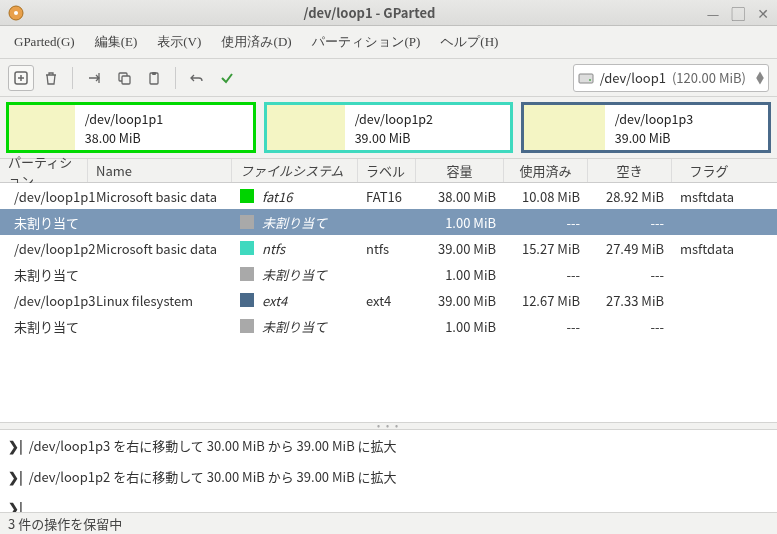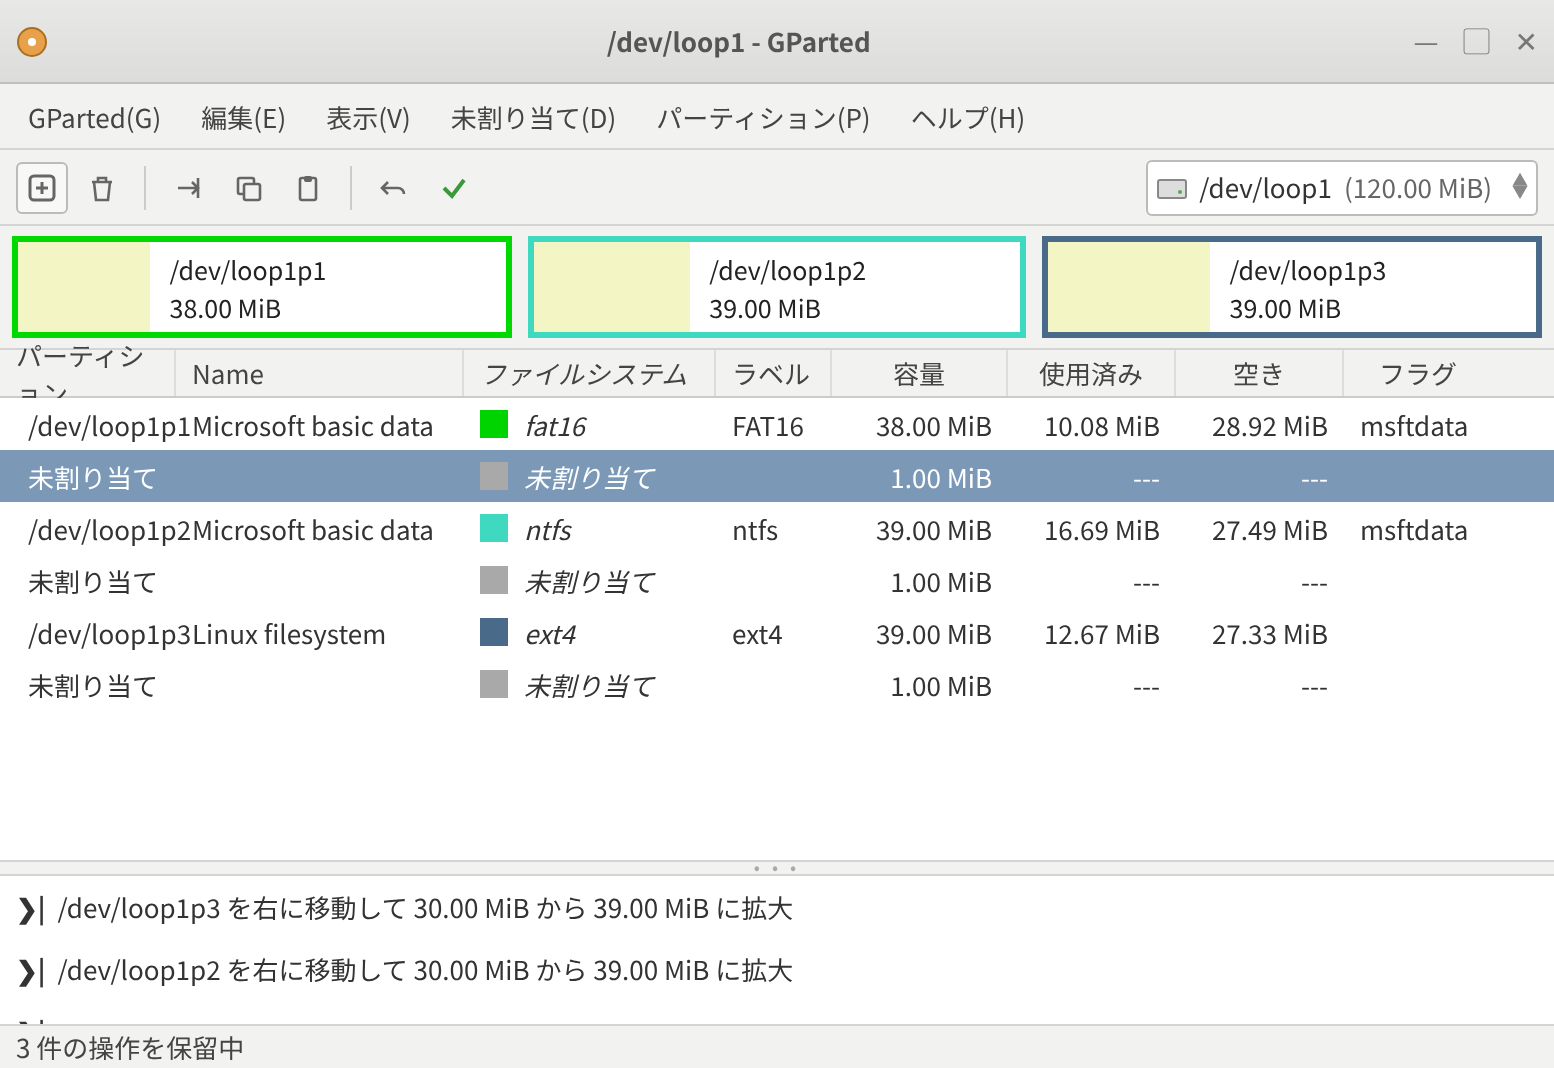--- a/index.html
+++ b/index.html
@@ -1,22 +1,22 @@
 <!DOCTYPE html>
 <html><head>
 <meta charset="utf-8">
 <style>
 * { box-sizing: border-box; margin: 0; padding: 0; }
 body { font-family: "Noto Sans CJK JP", "Hiragino Kaku Gothic ProN", sans-serif; font-size: 13px; color: #333; background: #f5f5f4; width: 777px; height: 534px; overflow: hidden; display: flex; flex-direction: column; }
-.titlebar { height: 42px; background: linear-gradient(#e8e8e6,#dcdcda); border-bottom: 1px solid #c0c0be; display: flex; align-items: center; padding: 0 8px; justify-content: center; }
+.titlebar { height: 26px; background: linear-gradient(#e8e8e6,#dcdcda); border-bottom: 1px solid #c0c0be; display: flex; align-items: center; padding: 0 8px; justify-content: center; }
 .titlebar .app-icon { width: 16px; height: 16px; margin-right: 8px; }
 .titlebar .title { flex: 1; text-align: center; font-weight: bold; color: #555; }
 .titlebar .win-btns { display: flex; gap: 12px; color: #777; }
 .titlebar .win-btns span { cursor: pointer; font-size: 14px; line-height: 1; }
-.menubar { height: 25px; background: #f2f2f0; border-bottom: 1px solid #d4d4d2; display: flex; align-items: center; padding: 16px 6px; gap: 4px; }
+.menubar { height: 25px; background: #f2f2f0; border-bottom: 1px solid #d4d4d2; display: flex; align-items: center; padding: 16px 6px; gap: 4px; font-family: Liberation Serif, serif; }
 .menubar .menu-item { padding: 3px 8px; cursor: pointer; color: #444; }
 .toolbar { height: 38px; background: #f2f2f0; border-bottom: 1px solid #d4d4d2; display: flex; align-items: center; padding: 0 8px; gap: 4px; }
 .tool-btn { width: 26px; height: 26px; display: flex; align-items: center; justify-content: center; border: 1px solid transparent; border-radius: 3px; cursor: pointer; color: #555; }
 .tool-btn.framed { border: 1px solid #bbb; background: #f8f8f6; }
 .tool-sep { width: 1px; height: 22px; background: #ccc; margin: 0 4px; }
 .device-select { margin-left: auto; border: 1px solid #bbb; background: #fff; height: 28px; display: flex; align-items: center; padding: 0 4px; gap: 6px; border-radius: 3px; cursor: pointer; }
 .device-select .disk-icon { width: 16px; height: 16px; }
 .device-select .size { color: #666; }
 .device-select .chev { display: flex; flex-direction: column; font-size: 8px; color: #888; line-height: 6px; margin-left: 4px; }
 .diskmap { height: 62px; background: #f2f2f0; padding: 5px 6px; display: flex; gap: 8px; border-bottom: 1px solid #d4d4d2; }
@@ -64,21 +64,21 @@
     <span>—</span>
     <span>▢</span>
     <span>✕</span>
   </div>
 </div>
 
 <div class="menubar">
   <div class="menu-item">GParted(G)</div>
   <div class="menu-item">編集(E)</div>
   <div class="menu-item">表示(V)</div>
-  <div class="menu-item">未割り当て(D)</div>
+  <div class="menu-item">使用済み(D)</div>
   <div class="menu-item">パーティション(P)</div>
   <div class="menu-item">ヘルプ(H)</div>
 </div>
 
 <div class="toolbar">
   <div class="tool-btn framed">
     <svg width="16" height="16">
         <rect x="2" y="2" width="12" height="12" rx="2" fill="none" stroke="#666" stroke-width="1.5"></rect>
         <line x1="8" y1="5" x2="8" y2="11" stroke="#666" stroke-width="1.5"></line>
         <line x1="5" y1="8" x2="11" y2="8" stroke="#666" stroke-width="1.5"></line>
@@ -199,21 +199,21 @@
     </div>
     <div class="row">
       <div class="cell c-part" style="padding-left:14px;">/dev/loop1p2</div>
       <div class="cell c-name">Microsoft basic data</div>
       <div class="cell c-fs">
         <span class="fs-swatch" style="background:#3fd9bf"></span>
         <span>ntfs</span>
       </div>
       <div class="cell c-label">ntfs</div>
       <div class="cell c-cap num">39.00 MiB</div>
-      <div class="cell c-used num">16.69 MiB</div>
+      <div class="cell c-used num">15.27 MiB</div>
       <div class="cell c-free num">27.49 MiB</div>
       <div class="cell c-flag">msftdata</div>
     </div>
     <div class="row">
       <div class="cell c-part" style="padding-left:14px;">未割り当て</div>
       <div class="cell c-name"></div>
       <div class="cell c-fs">
         <span class="fs-swatch" style="background:#a9a9a9"></span>
         <span>未割り当て</span>
       </div>

